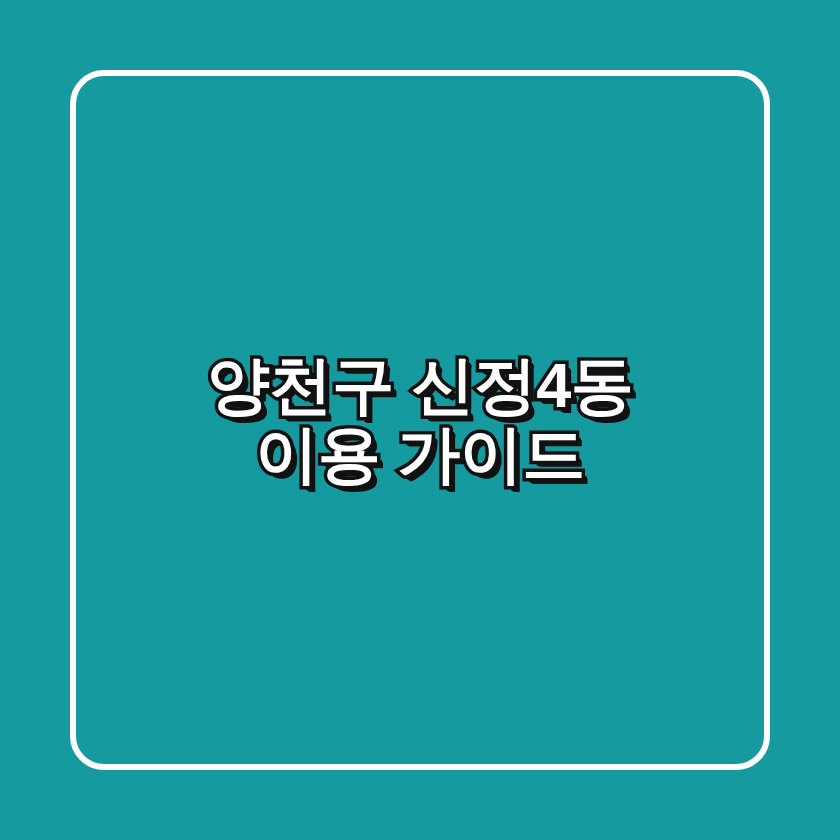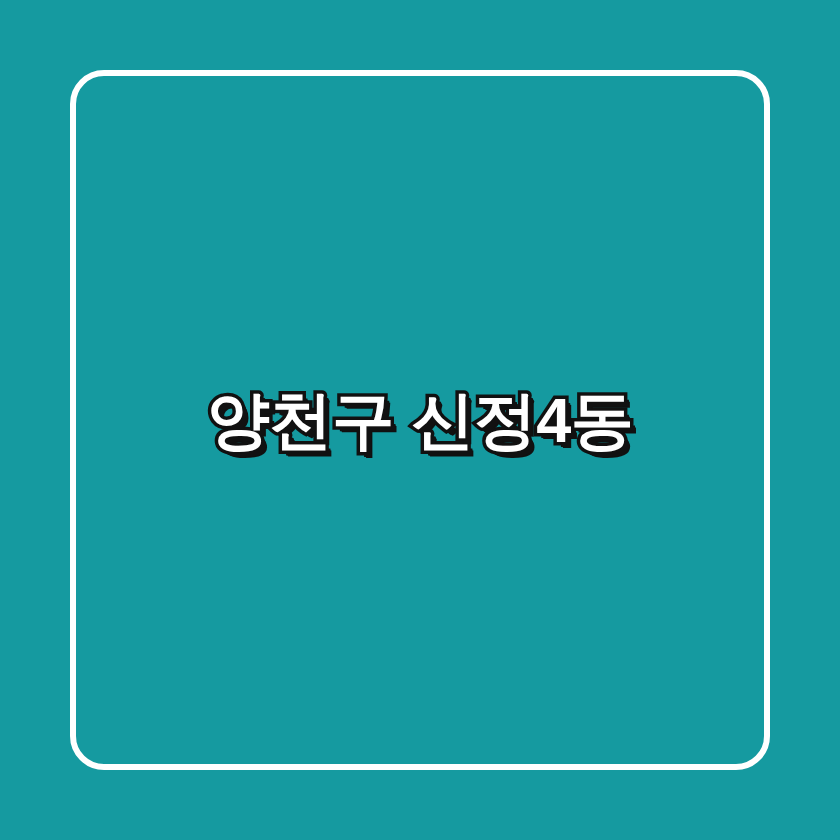--- a/index.html
+++ b/index.html
@@ -76,15 +76,16 @@
 <body>
 
 <div id="card">
 
   <div class="bg-fill"></div>
 
   <div class="frame"></div>
 
   <div class="title-block">
     <span class="title-line">양천구 신정4동</span>
+    <span class="title-line">이용 가이드</span>
   </div>
 
 </div>
 
 </body></html>

